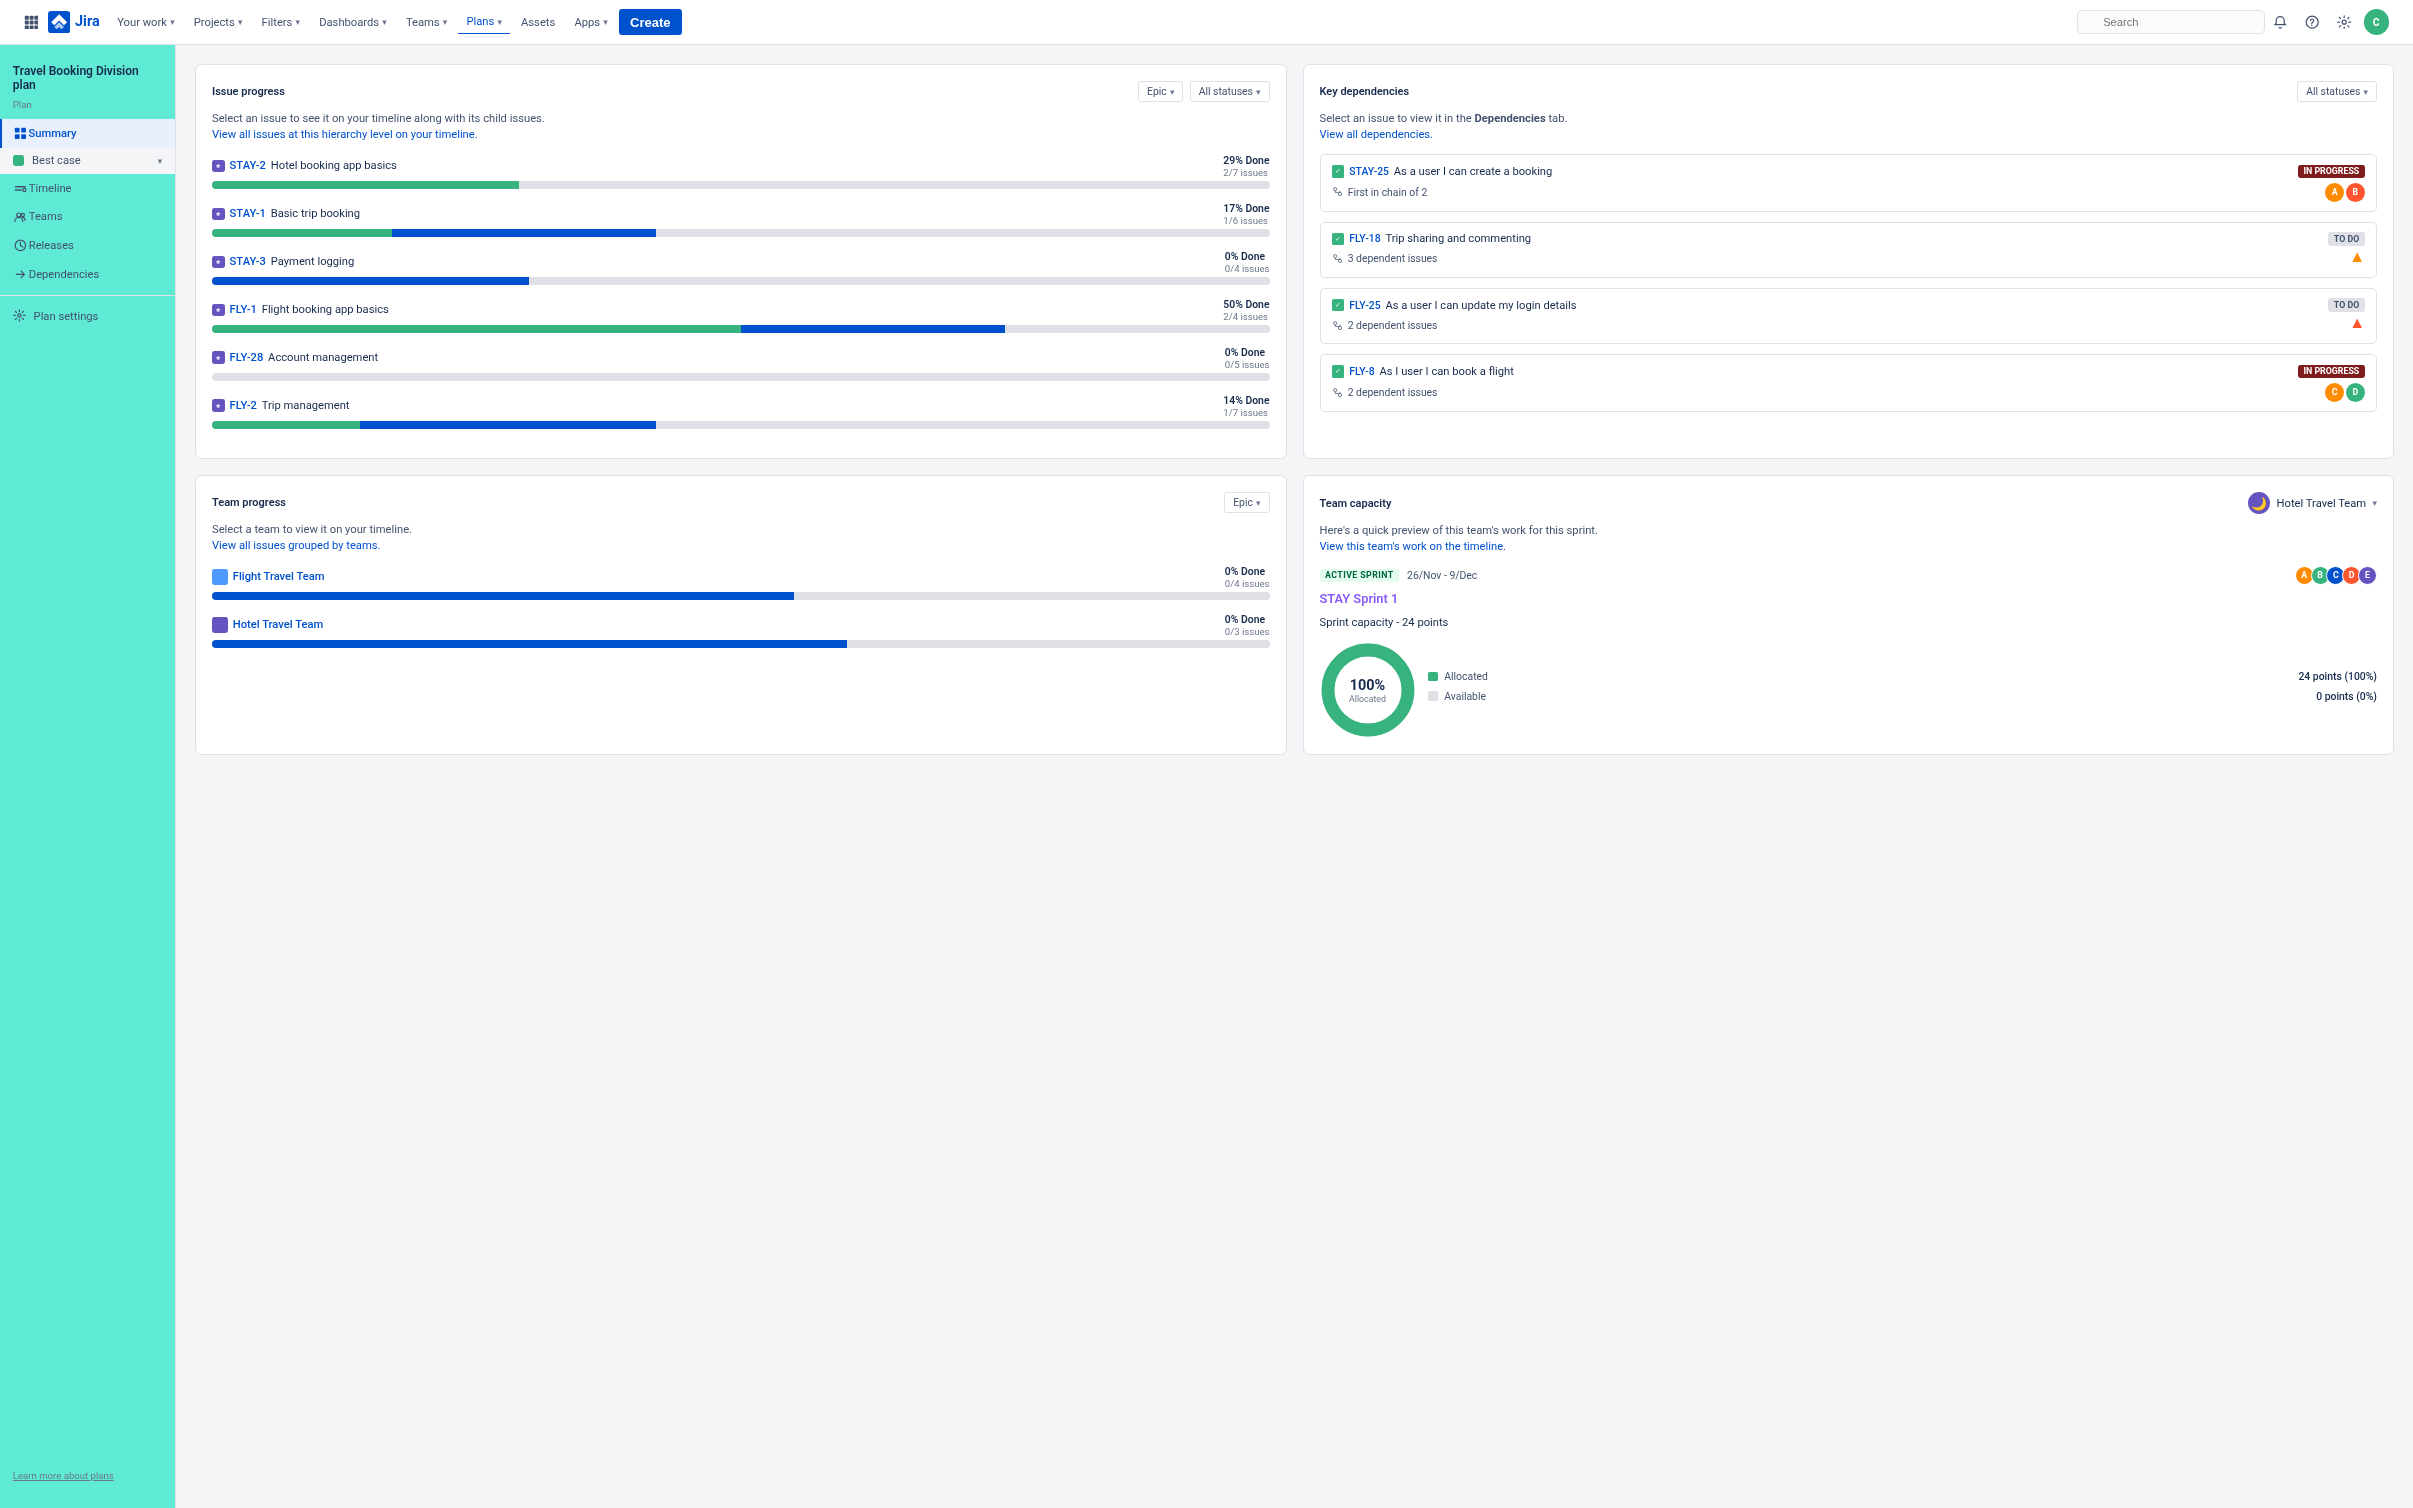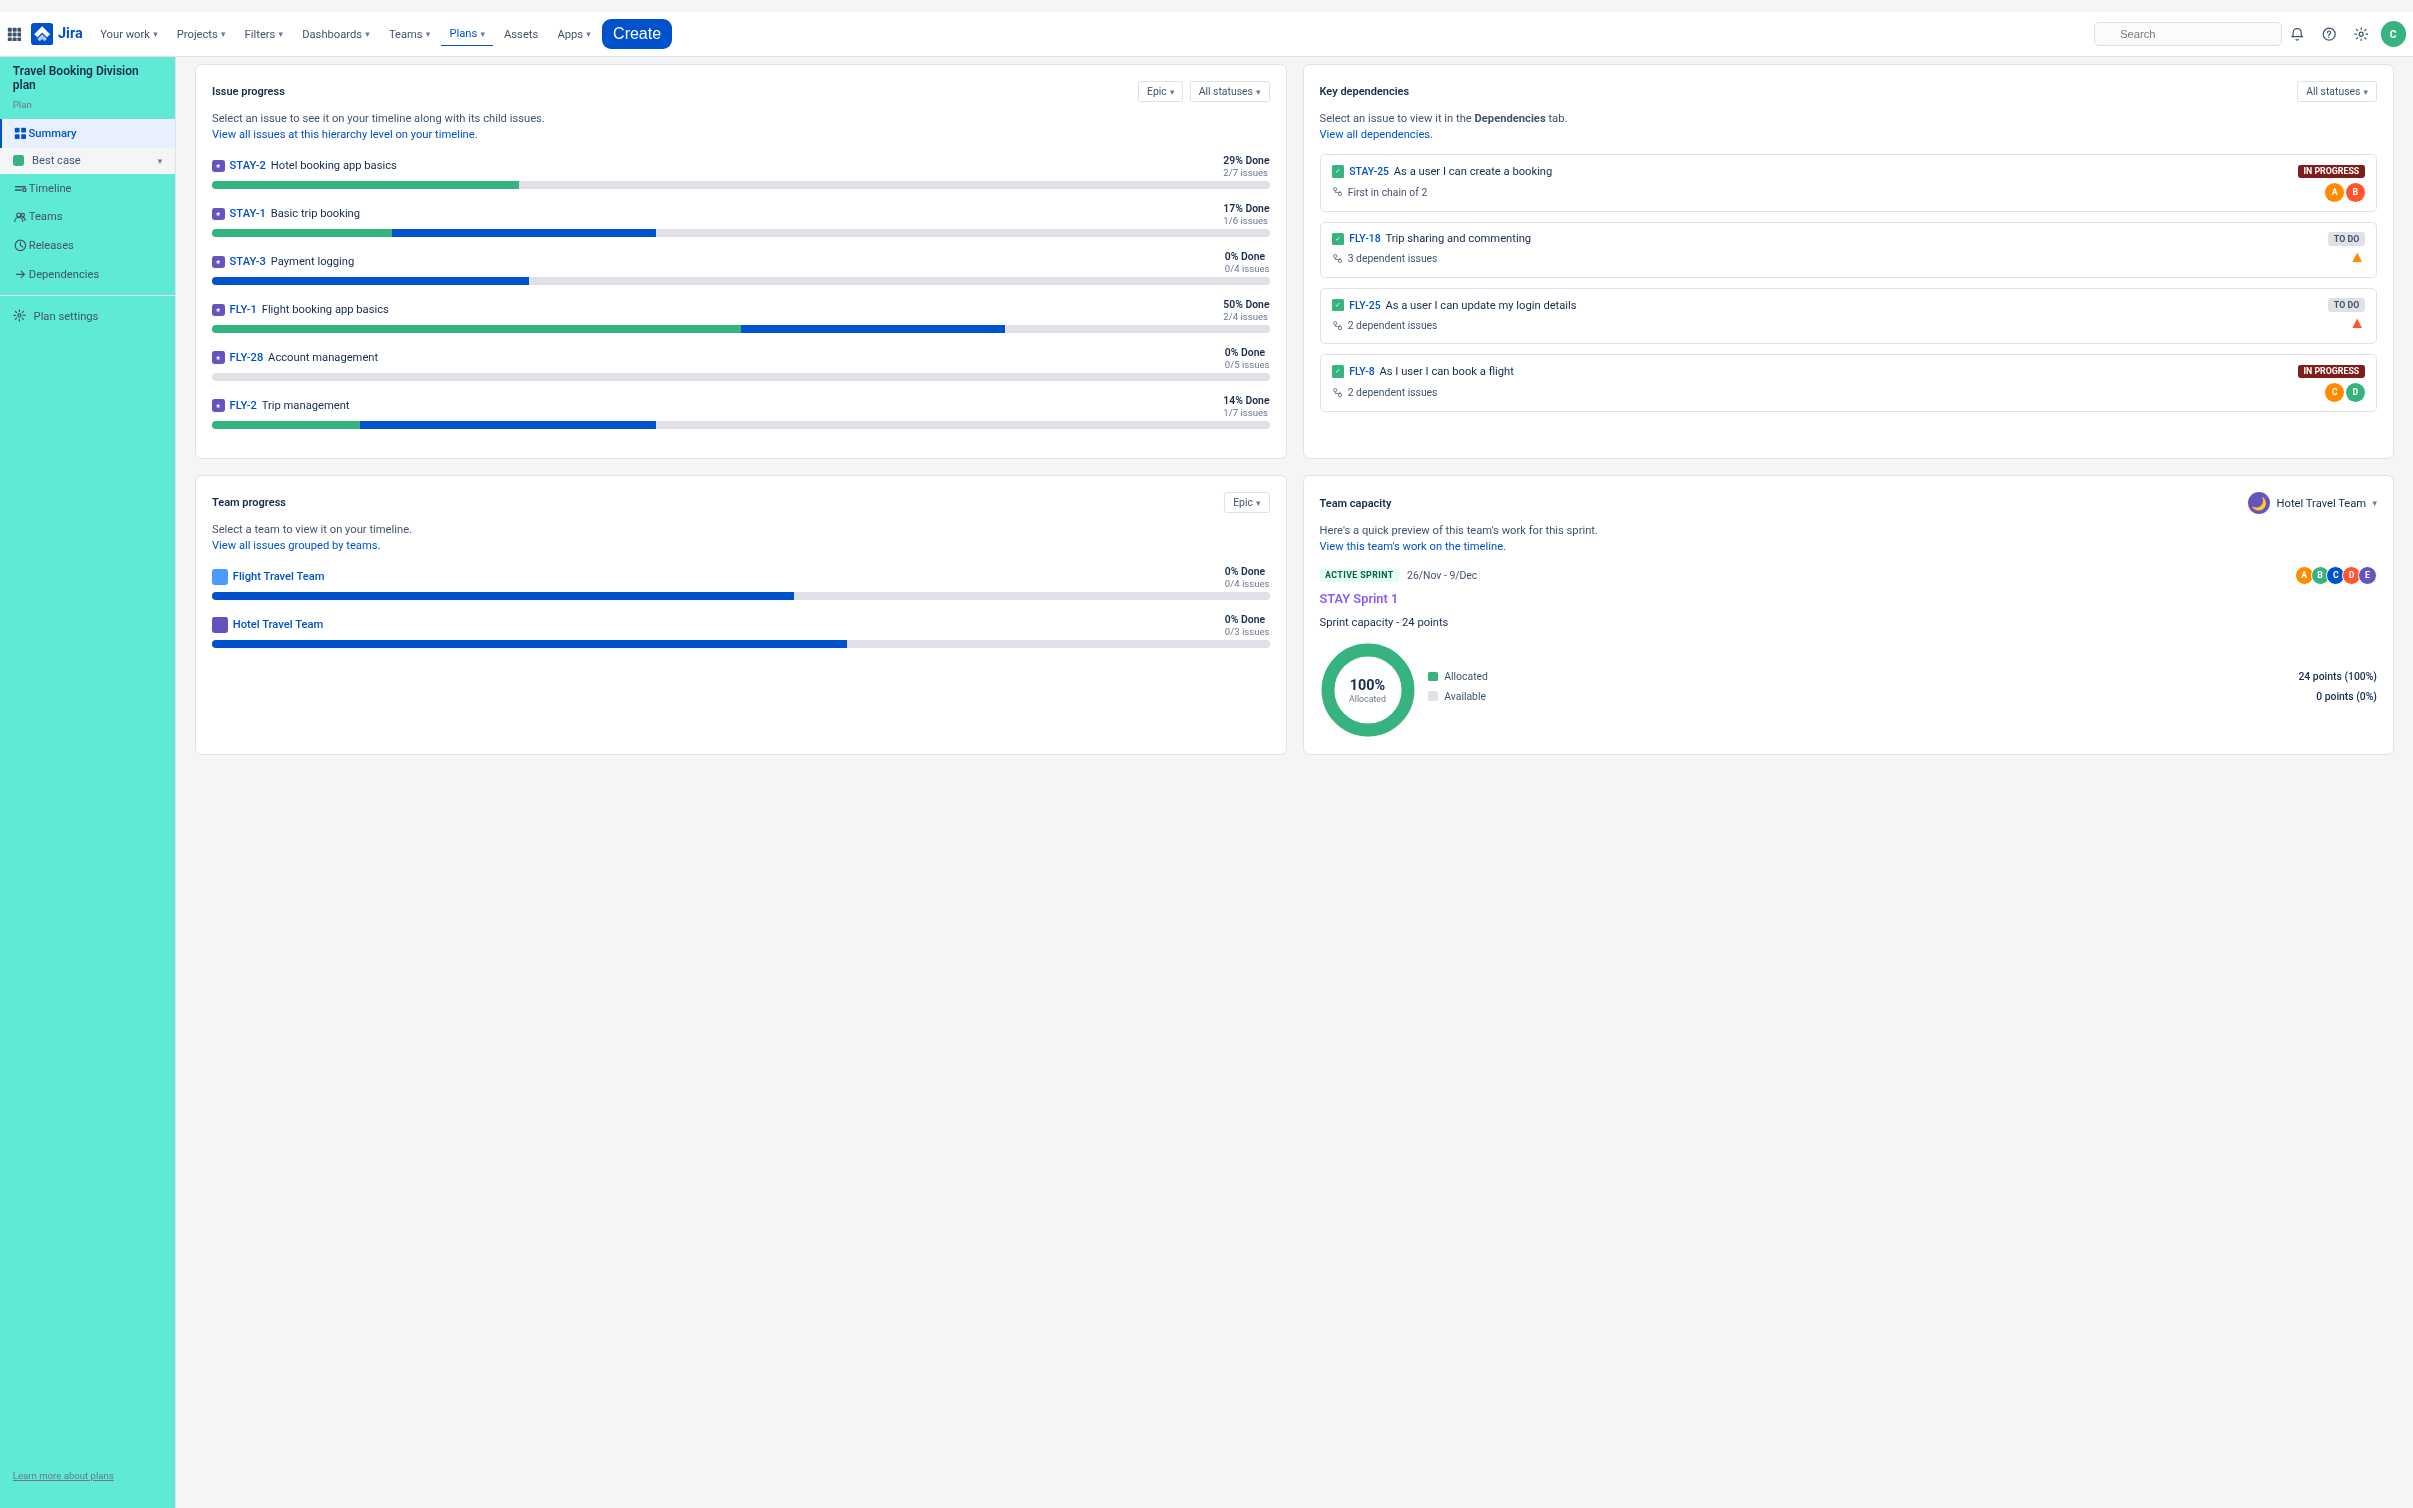--- a/index.html
+++ b/index.html
@@ -5,24 +5,24 @@
     * { box-sizing: border-box; margin: 0; padding: 0; }
     body { font-family: -apple-system, BlinkMacSystemFont, 'Segoe UI', Roboto, sans-serif; background: #f4f5f7; color: #172b4d; font-size: 11.2px; }
 
     
     .topnav {
       background: #fff;
       border-bottom: 0.8px solid #dfe1e6;
       height: 45px;
       display: flex;
       align-items: center;
-      padding: 0 7px;
+      padding: 0 24px;
       gap: 3.2px;
       position: fixed;
-      top: 12px; left: 0; right: 0;
+      top: 0; left: 0; right: 0;
       z-index: 100;
     }
     .topnav-logo { display: flex; align-items: center; gap: 4.8px; margin-right: 6.4px; }
     .topnav-logo-icon { width: 22.3px; height: 22.3px; }
     .topnav-logo-text { font-size: 14.4px; font-weight: 700; color: #0052cc; }
     .topnav-grid-icon { margin-right: 6.4px; display: flex; align-items: center; color: #42526e; cursor: pointer; }
     .nav-item {
       padding: 4.8px 8px;
       border-radius: 2.4px;
       color: #42526e;
@@ -49,24 +49,24 @@
     .topnav-icon-btn {
       width: 25.5px; height: 25.5px;
       border-radius: 50%;
       display: flex; align-items: center; justify-content: center;
       cursor: pointer; color: #42526e;
     }
     .create-btn {
       background: #0052cc;
       color: #fff;
       border: none;
-      border-radius: 9px;
+      border-radius: 3px;
       padding: 5.6px 11.2px;
-      font-size: 16px;
-      font-weight: 400;
+      font-size: 13px;
+      font-weight: 700;
       cursor: pointer;
     }
     .avatar { width: 25.5px; height: 25.5px; border-radius: 50%; background: #36b37e; display: flex; align-items: center; justify-content: center; color: #fff; font-size: 10.4px; font-weight: 700; cursor: pointer; }
 
     
     .app-body { display: flex; margin-top: 45px; height: calc(100vh - 45px); }
 
     
     .sidebar {
       width: 176px;

